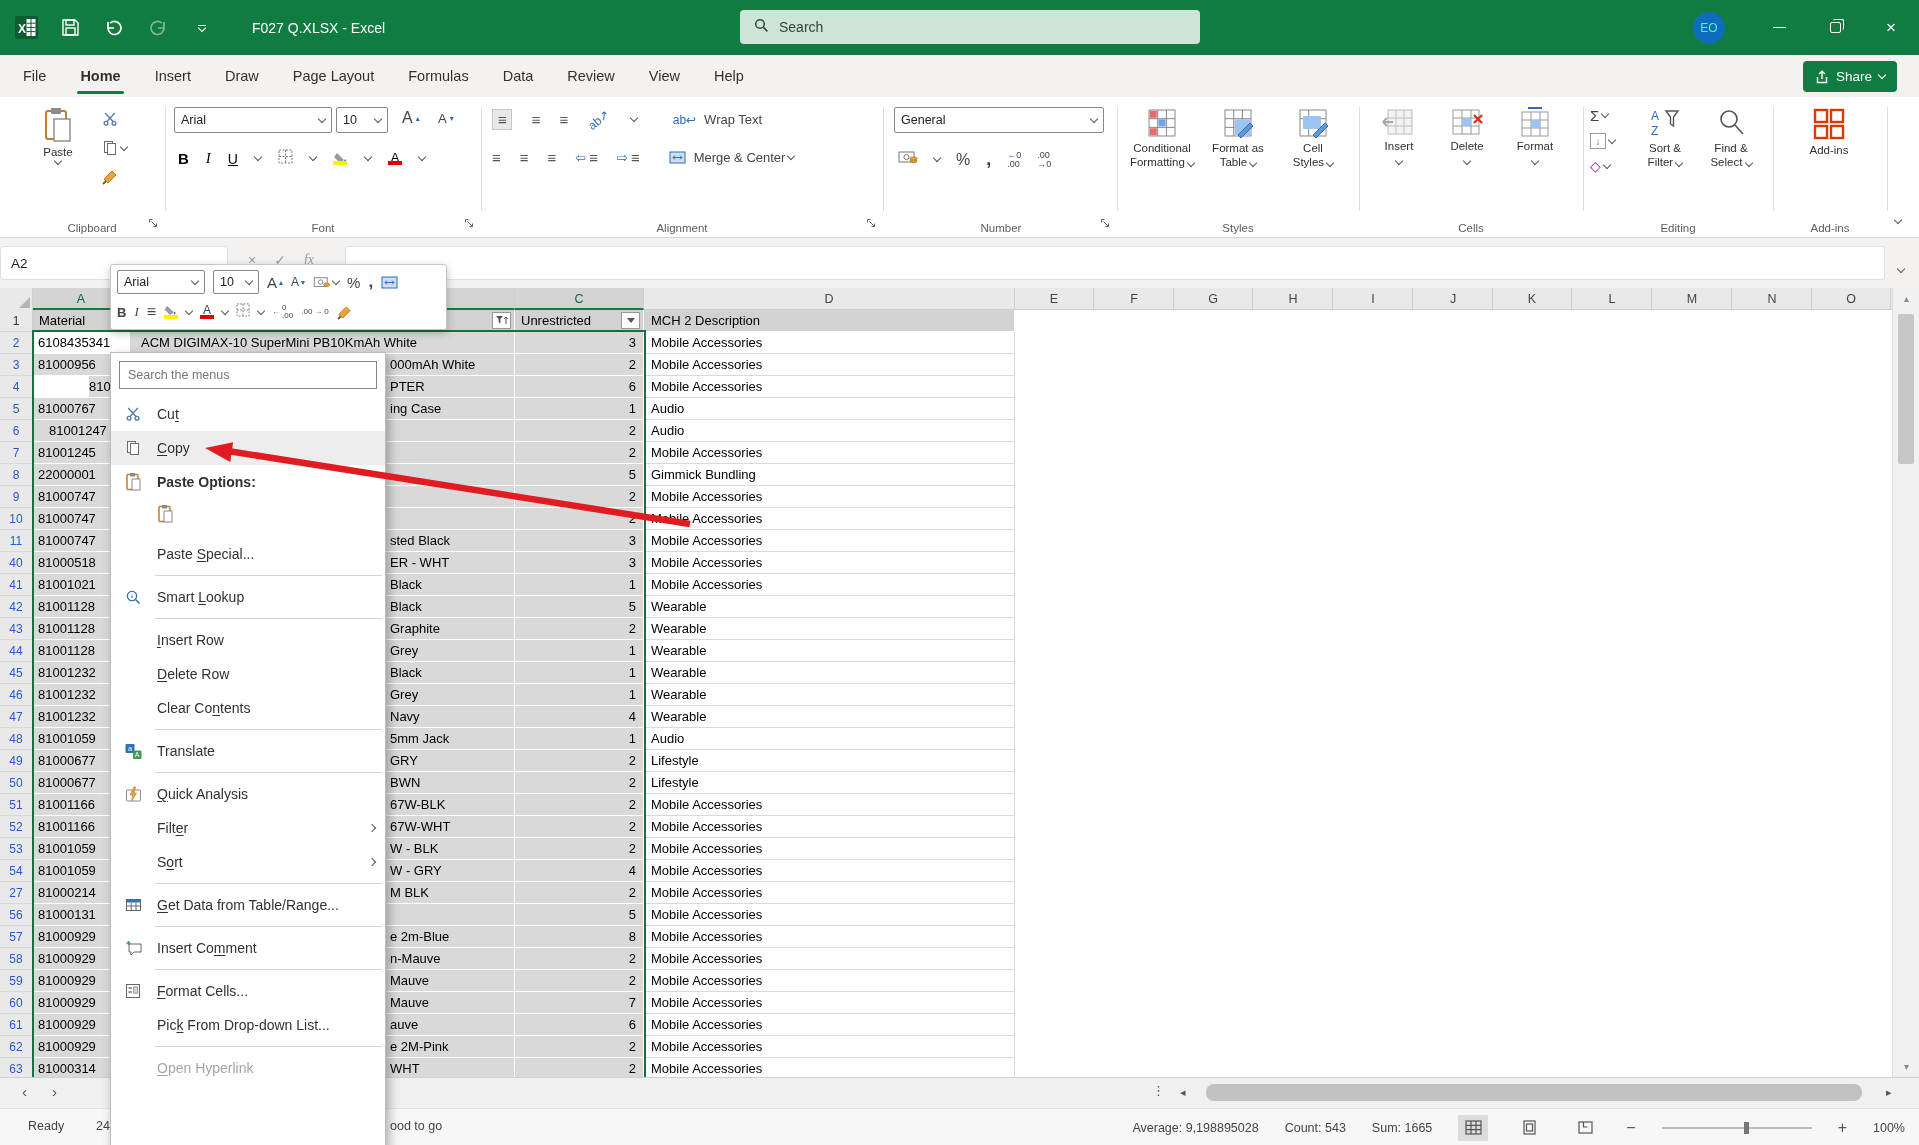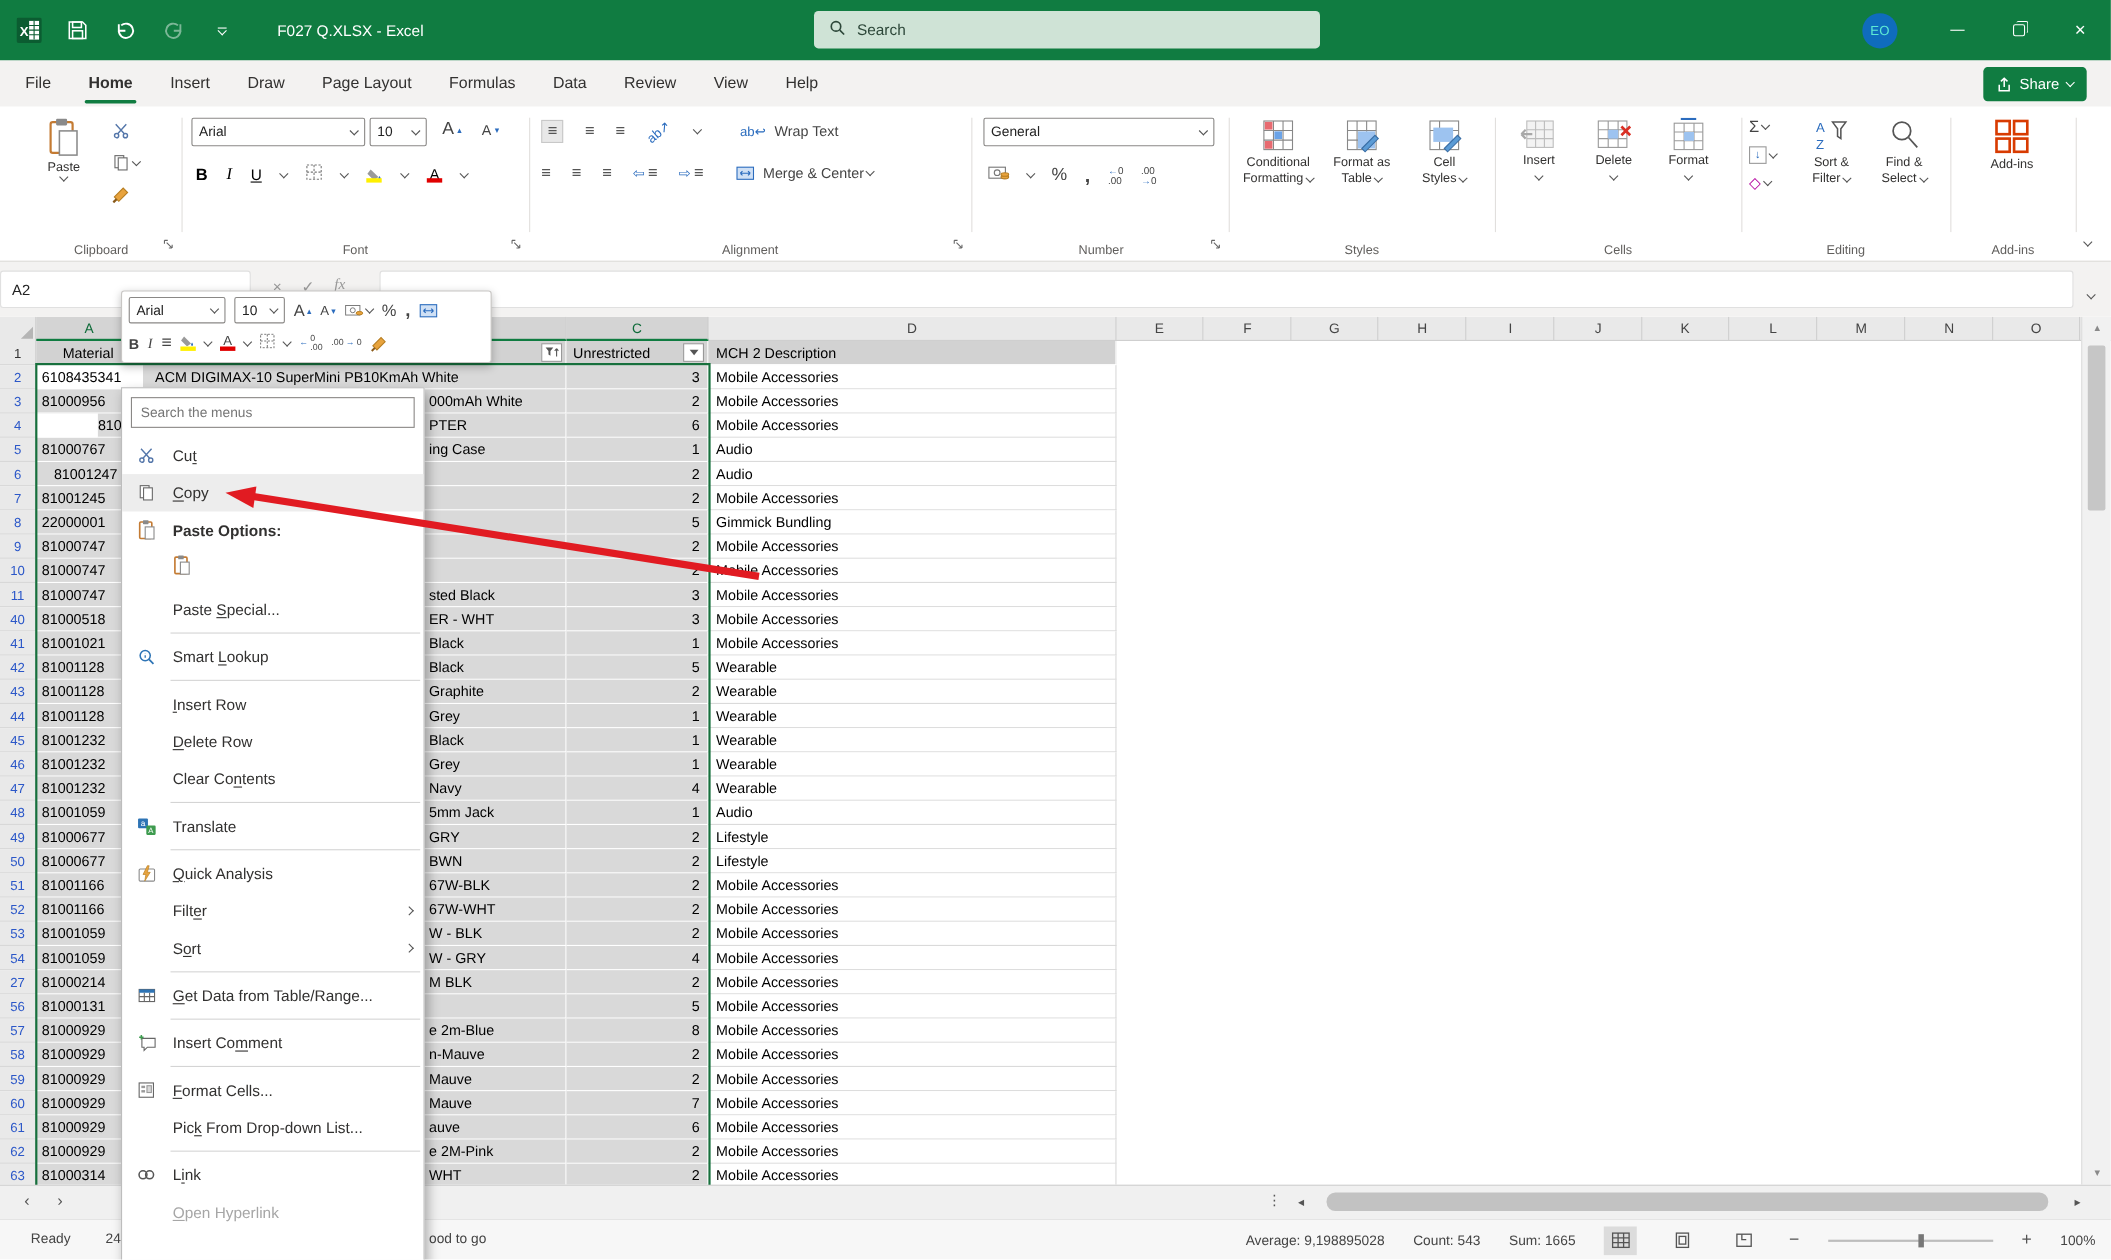--- a/index.html
+++ b/index.html
@@ -483,21 +483,21 @@
           <div class="colh" style="left: 1493px; width: 79px;">K</div>
           <div class="colh" style="left: 1573px; width: 79px;">L</div>
           <div class="colh" style="left: 1653px; width: 79px;">M</div>
           <div class="colh" style="left: 1733px; width: 79px;">N</div>
           <div class="colh" style="left: 1812px; width: 79px;">O</div>
         </div>
     </div>
     <div id="grid">
         <div class="grow" style="top: 22px;">
           <div class="gut first">1</div>
-          <div class="cel hdr" style="left: 33px; width: 97px; padding-left: 24px; font-size: 13px;">Material</div>
+          <div class="cel hdr" style="left: 33px; width: 97px; padding-left: 6px; font-size: 13px;">Material</div>
           <div class="cel hdr" style="left: 130px; width: 385px;">
             <span style="position: absolute; right: 3px; top: 2px; width: 19px; height: 17px; background: rgb(255, 255, 255); border: 1px solid rgb(153, 153, 153); display: flex; align-items: center; justify-content: center;">
               <svg width="13" height="12" viewBox="0 0 13 12">
                 <path d="M1 1 h7 l-2.6 3 v4.5 l-1.8-1.2 V4 z" fill="#555"></path>
                 <path d="M11 9 V2 M11 2 l-1.7 2 M11 2 l1.7 2" stroke="#555" fill="none"></path>
               </svg>
             </span>
           </div>
           <div class="cel hdr" style="left: 515px; width: 129px; padding-left: 6px;"><span>Unrestricted</span><span style="position: absolute; right: 3px; top: 2px; width: 19px; height: 17px; background: rgb(255, 255, 255); border: 1px solid rgb(153, 153, 153); display: flex; align-items: center; justify-content: center;">
               <span style="width:0;height:0;border-left:4px solid transparent;border-right:4px solid transparent;border-top:5px solid #555"></span>
@@ -1053,29 +1053,20 @@
             </svg>
           </span>
           <span class="lbl"><u>F</u>ormat Cells...</span>
         </div>
         <div class="mi">
           <span class="lbl">Pic<u>k</u> From Drop-down List...</span>
         </div>
         <div class="msep">
           <div></div>
         </div>
-        <div class="mi">
-          <span class="ico">
-            <svg width="18" height="14" viewBox="0 0 18 14" fill="none" stroke="#555" stroke-width="1.4">
-              <circle cx="6" cy="7" r="3.6"></circle>
-              <circle cx="12" cy="7" r="3.6"></circle>
-            </svg>
-          </span>
-          <span class="lbl">L<u>i</u>nk</span>
-        </div>
         <div class="mi dis">
           <span class="lbl"><u>O</u>pen Hyperlink</span>
         </div>
       </div>
   </div>
 
   <svg class="arrowsvg">
     <line x1="690" y1="524" x2="228" y2="451" stroke="#E11B22" stroke-width="6.5"></line>
     <polygon points="205,448 233.1,442.2 230.3,461.9" fill="#E11B22"></polygon>
   </svg>

